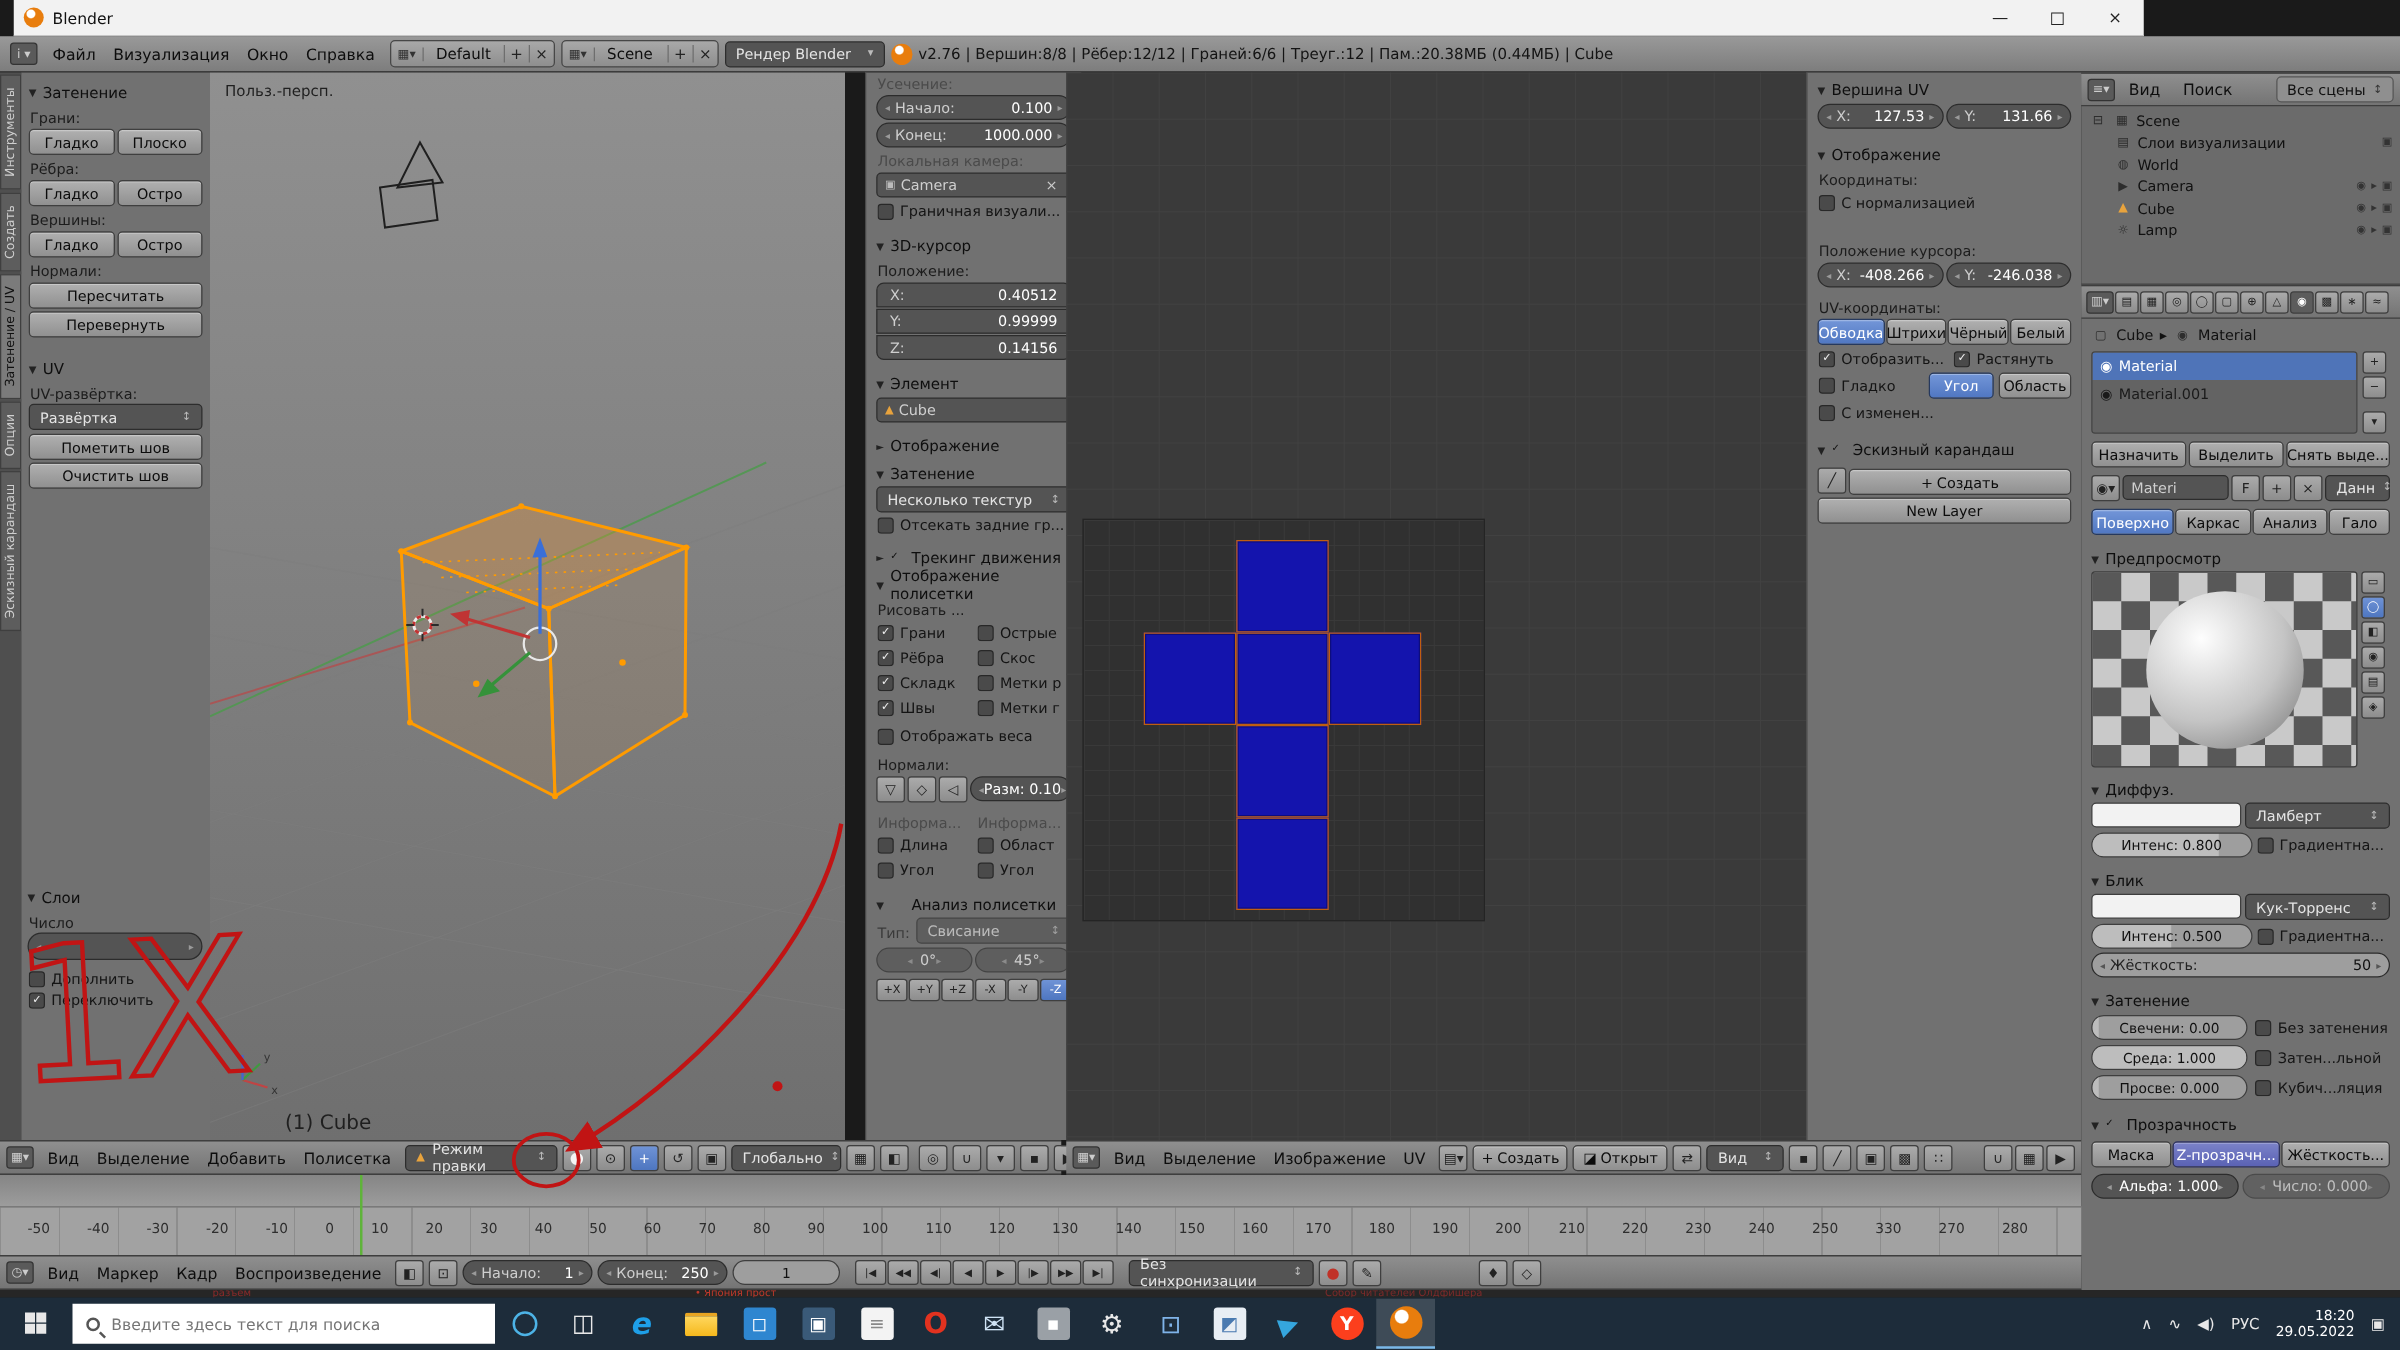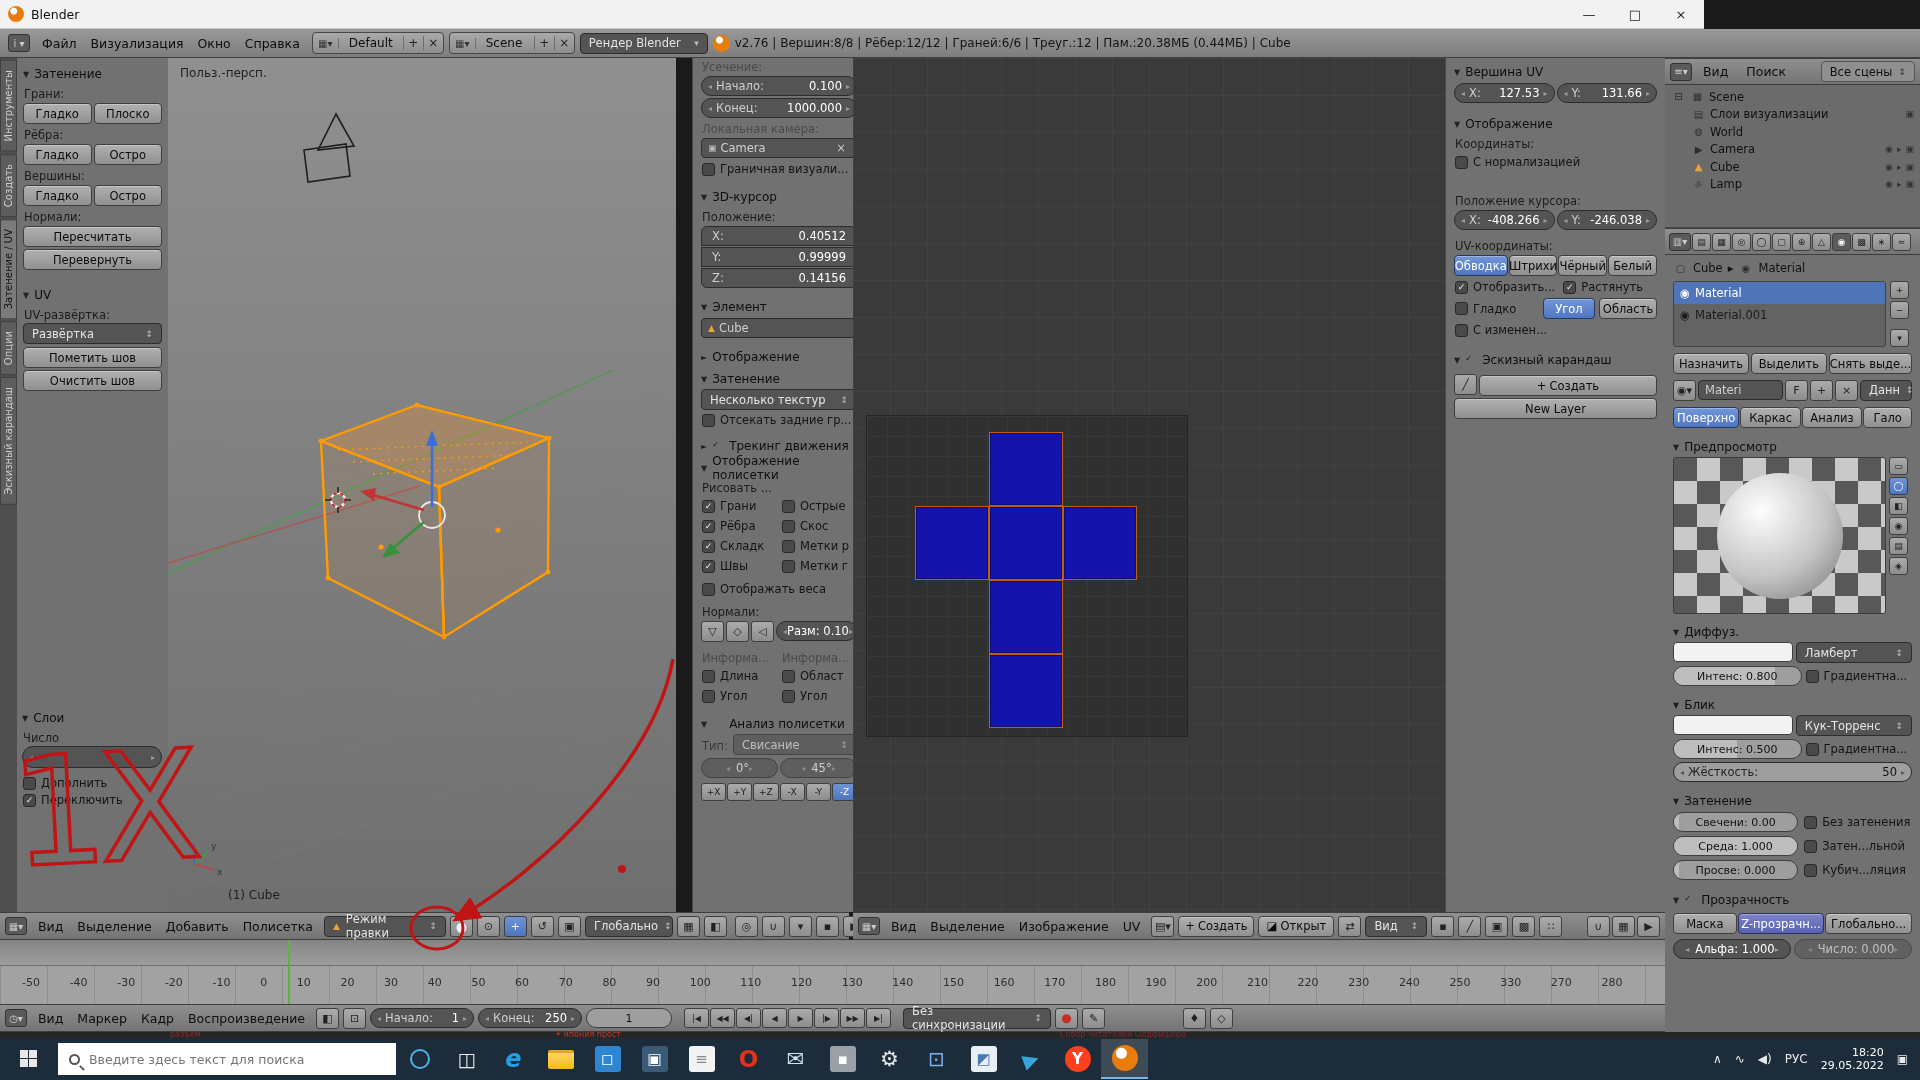--- a/index.html
+++ b/index.html
@@ -79,21 +79,21 @@
   .tbslot.act{background:rgba(255,255,255,.15);border-bottom:2px solid #7ab8e8}
   .tile{width:26px;height:26px;border-radius:3px;display:flex;align-items:center;justify-content:center;font-size:15px;color:#fff}
   .tray{margin-left:auto;display:flex;align-items:center;gap:13px;padding-right:12px;font-size:12px}
   .dt{text-align:right;font-size:11px;line-height:13px;color:#fff}
 </style>
 </head>
 <body>
 
 <div id="root">
 
-  <div class="abs titlebar" style="left:0;top:0;width:1704px;height:29px">
+  <div class="abs titlebar" style="left:11px;top:0;width:1704px;height:29px">
     <span class="appico"></span>
     <span class="ttl">Blender</span>
     <span class="wbox">
       <span class="wctl">—</span>
       <span class="wctl">□</span>
       <span class="wctl">×</span>
     </span>
   </div>
 
   <div class="abs menubar" style="left:0;top:29px;width:1920px;height:29px">
@@ -232,21 +232,21 @@
       </g>
       <g stroke-width="1.8">
         <path d="M26,806 L46,812" stroke="#c04444"></path>
           <path d="M26,806 L40,793" stroke="#3f9b3f"></path>
           <path d="M26,806 L26,786" stroke="#4466cc"></path>
         <text x="49" y="817" font-size="9" fill="#333">x</text>
           <text x="43" y="791" font-size="9" fill="#333">y</text>
       </g>
     </svg>
     <span class="abs" style="left:12px;top:8px;font-size:12px;color:#1f1f1f">Польз.-персп.</span>
-    <span class="abs" style="left:60px;top:830px;font-size:12px;color:#1f1f1f">(1) Cube</span>
+    <span class="abs" style="left:60px;top:830px;font-size:16px;color:#1f1f1f">(1) Cube</span>
   </div>
 
   <div class="abs np" style="left:692px;top:58px;width:173px;height:854px">
     <div class="lb dim" style="margin-top:0">Усечение:</div>
     <div class="fld">
         <span class="a">◂</span>
         <span class="l">Начало:</span>
         <span class="v">0.100</span>
         <span class="a">▸</span>
       </div>
@@ -803,21 +803,21 @@
         </span>
     </div>
     <div class="h" style="margin-top:9px">
         <span class="tri">▼</span>
         <span class="bx" style="width:12px;height:12px;font-size:8px;line-height:10px">✓</span>
         <span>Прозрачность</span>
       </div>
     <div style="display:flex;gap:1px;margin-top:2px">
       <span class="b" style="flex:0.8">Маска</span>
       <span class="b indigo" style="flex:1.1">Z-прозрачн...</span>
-      <span class="b" style="flex:1.1">Глобально...</span>
+      <span class="b" style="flex:1.1">Жёсткость...</span>
     </div>
     <div style="display:flex;gap:3px;margin-top:3px">
       <span class="fld ctr" style="flex:1">
           <span class="a">◂</span>
           <span class="v">Альфа: 1.000</span>
           <span class="a">▸</span>
         </span>
       <span class="fld ctr" style="flex:1;opacity:.55">
           <span class="a">◂</span>
           <span class="v">Число: 0.000</span>

